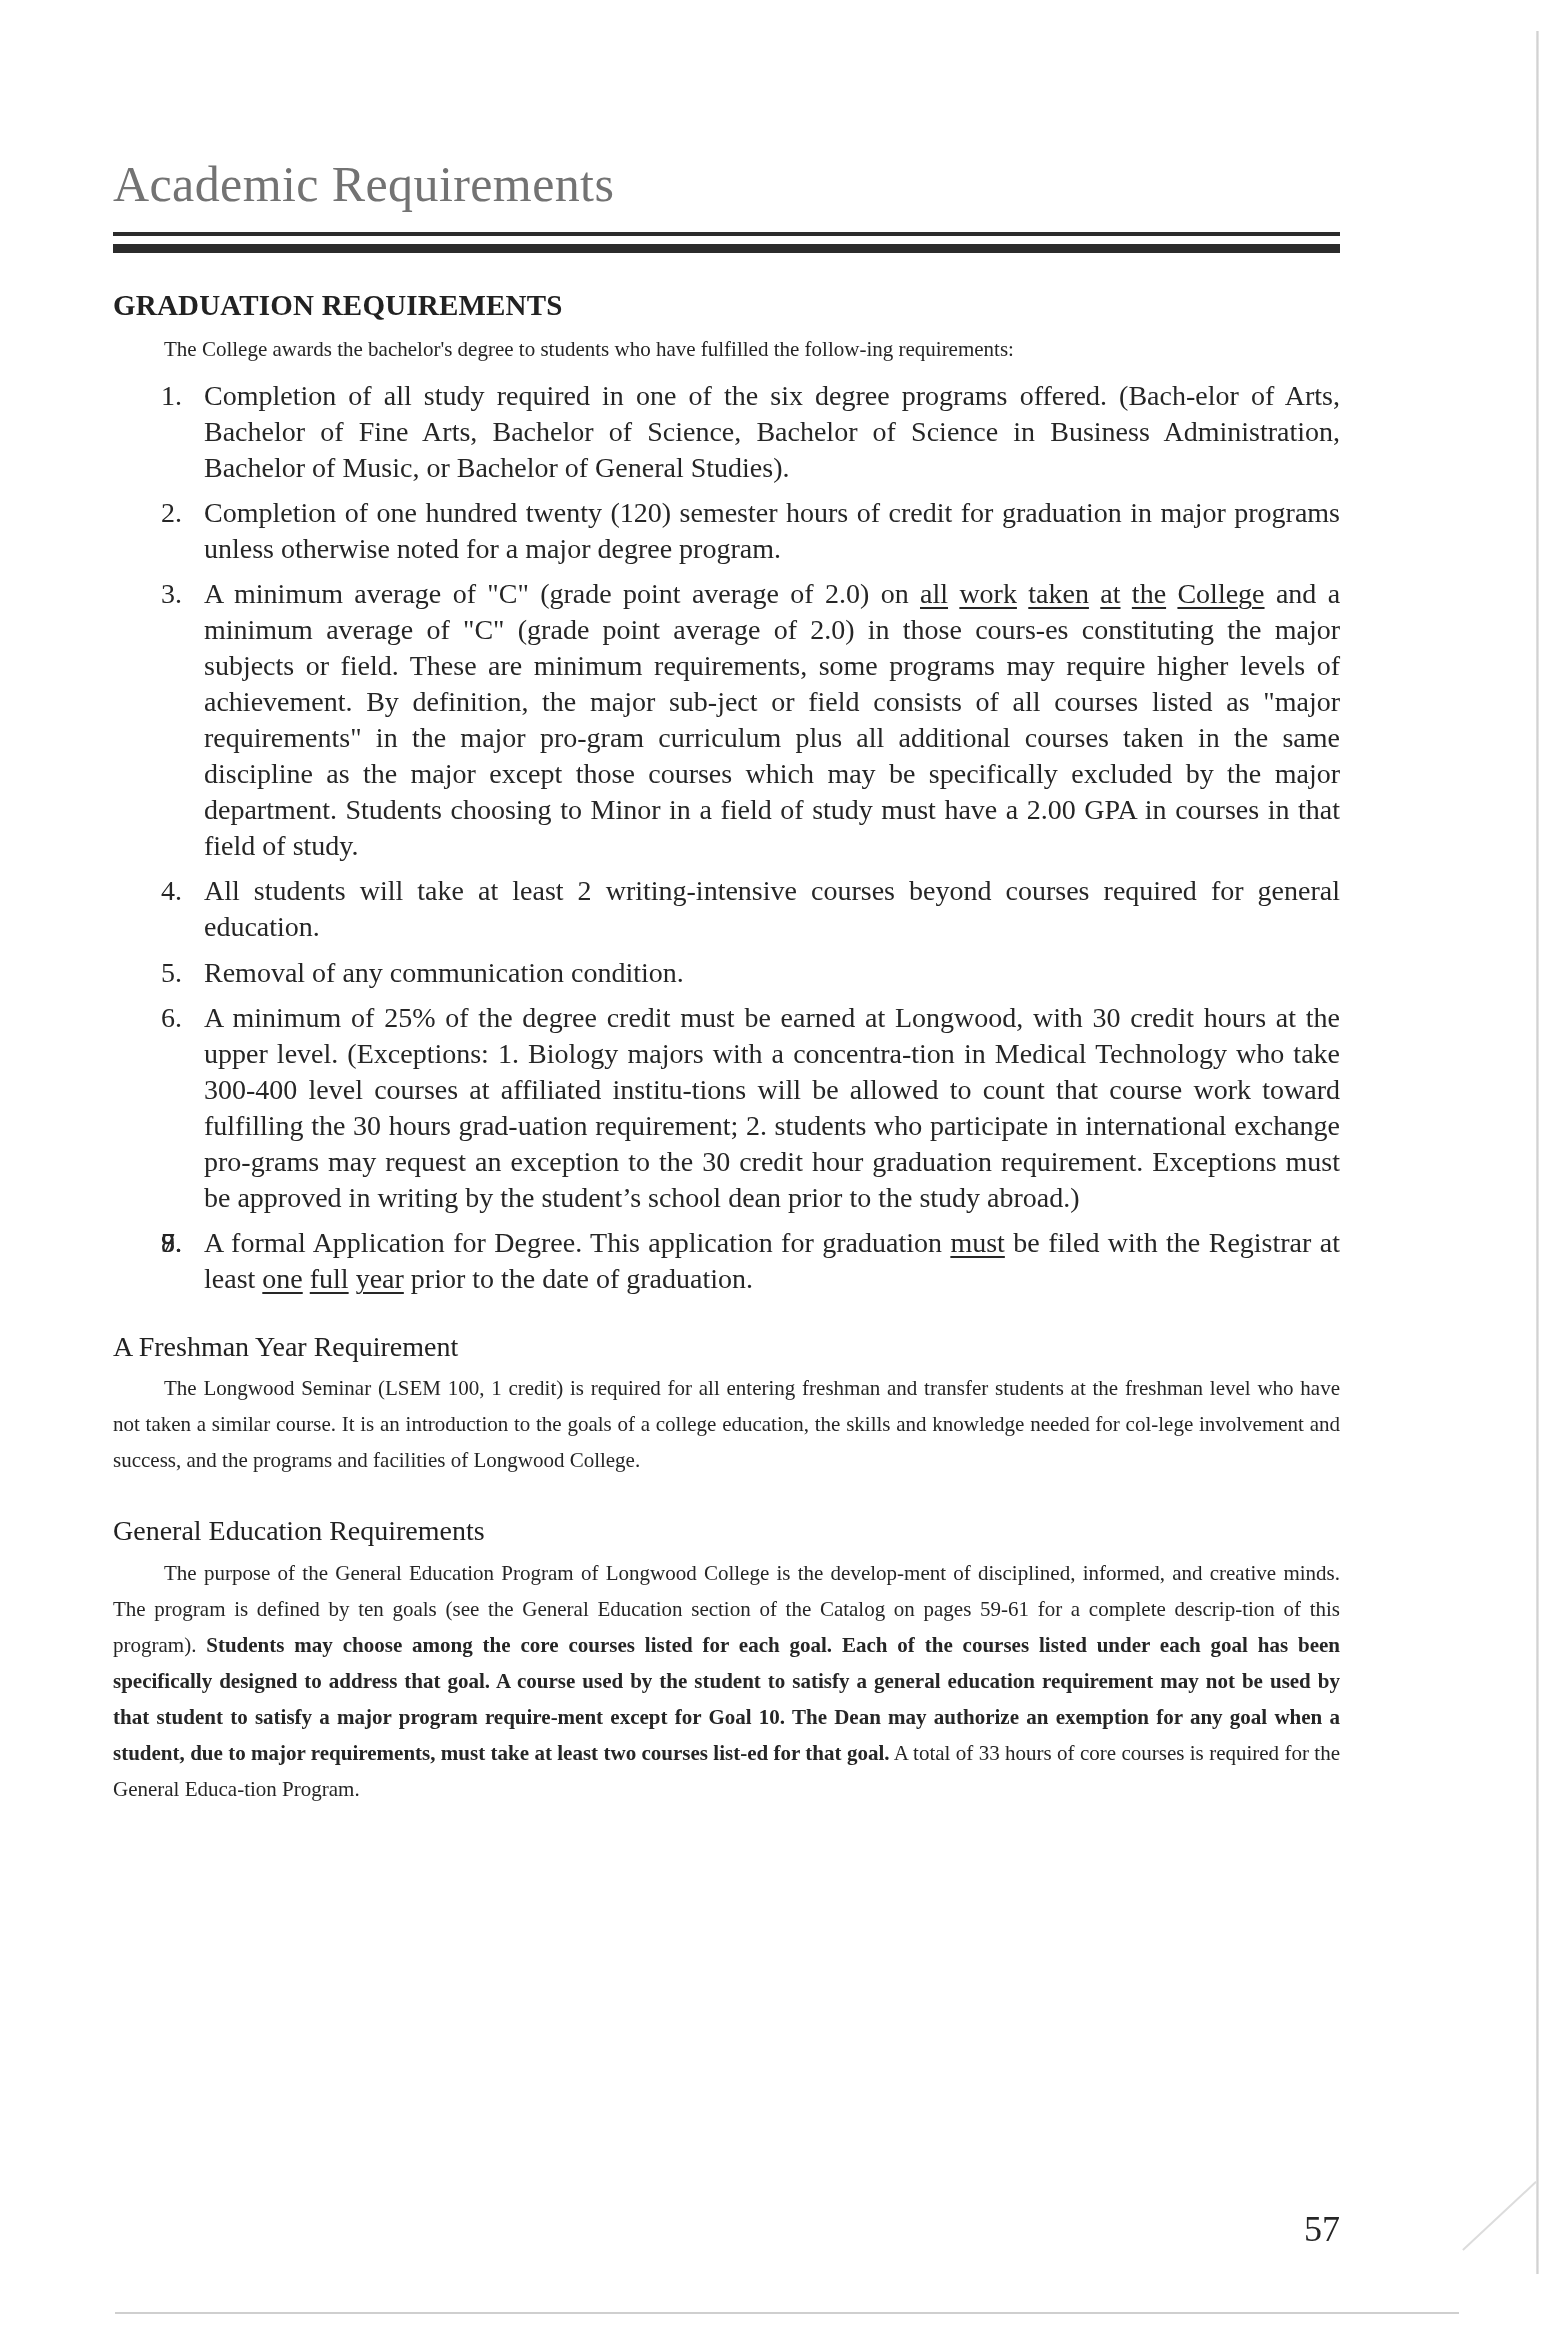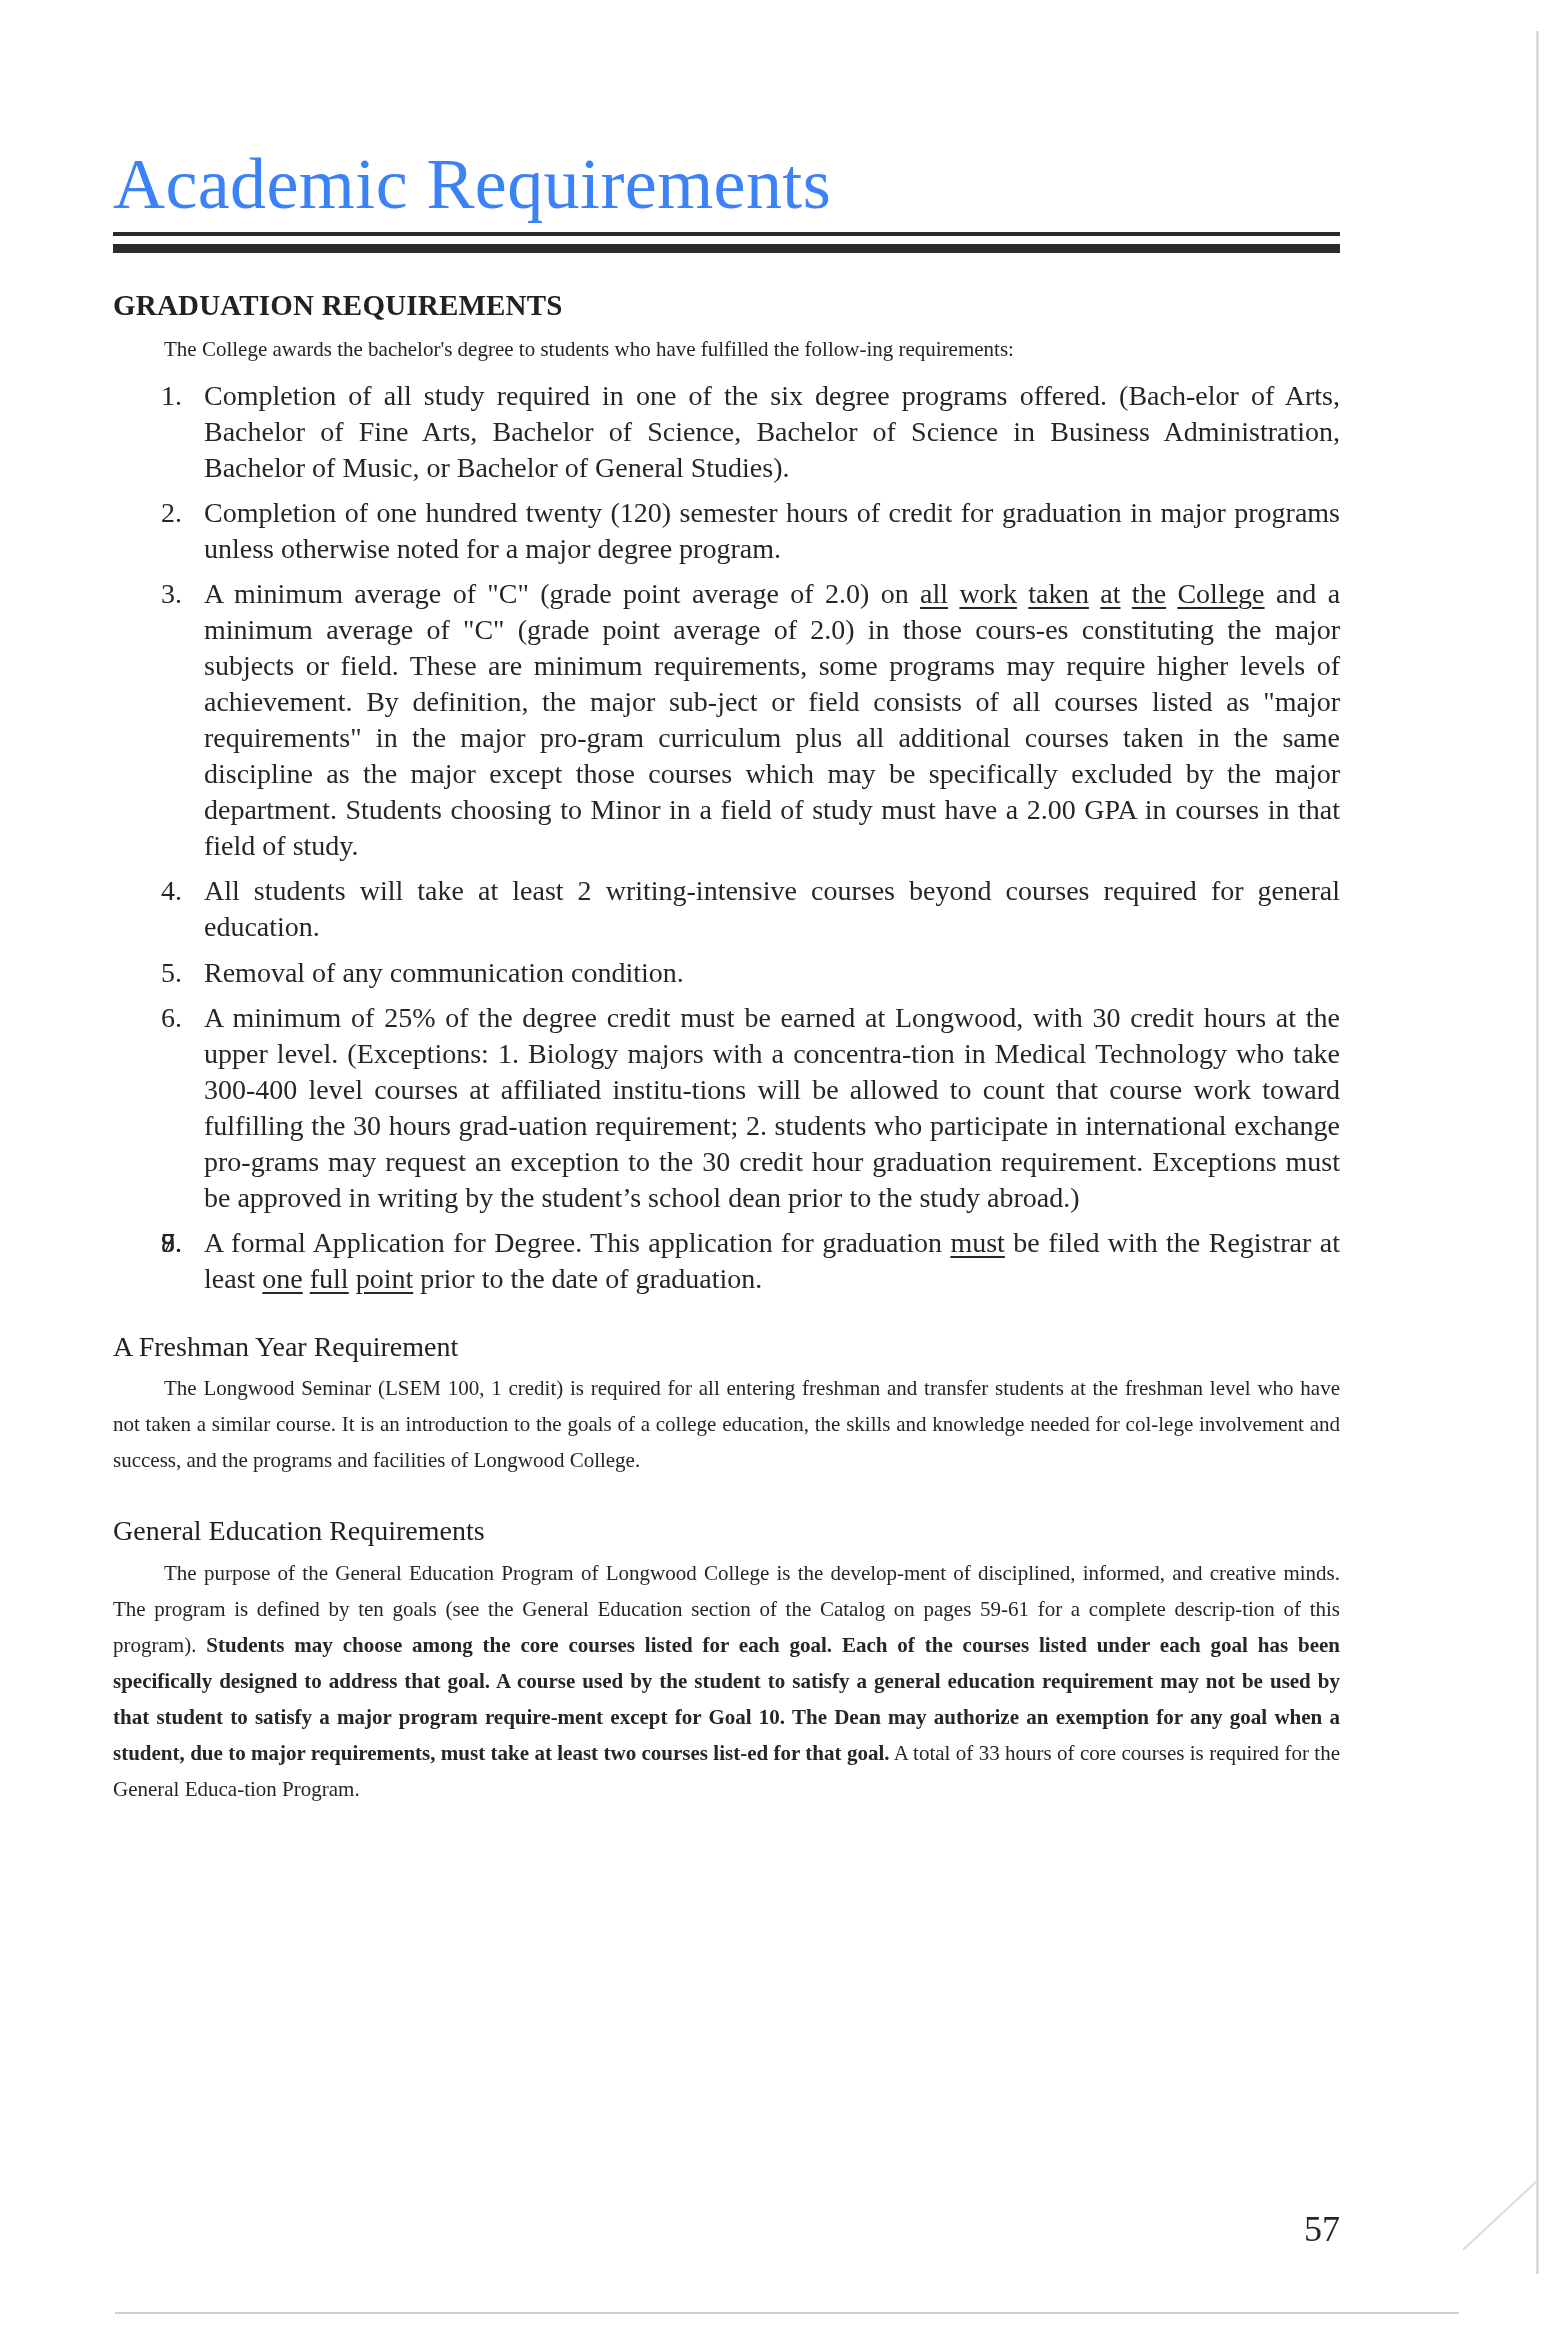--- a/index.html
+++ b/index.html
@@ -20,22 +20,22 @@
     background: #cfcfcf;
   }
   .page-edge-corner {
     position: absolute; left: 1463px; top: 2249px; width: 100px; height: 2.3px;
     background: #dcdcdc; transform: rotate(-43deg); transform-origin: left center;
   }
   .column {
     position: absolute; left: 113px; top: 146px; width: 1227px;
   }
   .title {
-    font-size: 72px; font-weight: normal; line-height: 77px;
-    margin: 0; letter-spacing: 0.4px; color: #3b82f6;
+    font-size: 50px; font-weight: normal; line-height: 77px;
+    margin: 0; letter-spacing: 0.4px; color: #737373;
   }
   .rule-thin { height: 3.8px; background: #2b2b2b; margin-top: 9.2px; }
   .rule-thick { height: 9.2px; background: #2b2b2b; margin-top: 7.7px; }
   .section-heading {
     font-size: 29px; font-weight: bold; margin: 32px 0 0 0; line-height: 40px;
     letter-spacing: 0.2px; color: #222;
   }
   .sub-heading {
     font-size: 28px; font-weight: normal; margin: 0; line-height: 38px; color: #222;
   }
@@ -104,21 +104,21 @@
         <span>A minimum of 25% of the degree credit must be earned at Longwood, with 30 credit hours at the upper level. (Exceptions: 1. Biology majors with a concentra-tion in Medical Technology who take 300-400 level courses at affiliated institu-tions will be allowed to count that course work toward fulfilling the 30 hours grad-uation requirement; 2. students who participate in international exchange pro-grams may request an exception to the 30 credit hour graduation requirement. Exceptions must be approved in writing by the student’s school dean prior to the study abroad.)</span>
       </li>
       <li>
         <span class="num">7.</span>
       </li>
       <li>
         <span class="num">8.</span>
       </li>
       <li>
         <span class="num">9.</span>
-        <span>A formal Application for Degree. This application for graduation </span><u>must</u><span> be filed with the Registrar at least </span><u>one</u> <u>full</u> <u>point</u><span> prior to the date of graduation.</span>
+        <span>A formal Application for Degree. This application for graduation </span><u>must</u><span> be filed with the Registrar at least </span><u>one</u> <u>full</u> <u>year</u><span> prior to the date of graduation.</span>
       </li>
     </ol>
   </section>
 
   <section class="freshman-block">
     <h3 class="sub-heading">A Freshman Year Requirement</h3>
     <p>The Longwood Seminar (LSEM 100, 1 credit) is required for all entering freshman and transfer students at the freshman level who have not taken a similar course. It is an introduction to the goals of a college education, the skills and knowledge needed for col-lege involvement and success, and the programs and facilities of Longwood College.</p>
   </section>
 
   <section class="gened-block">

